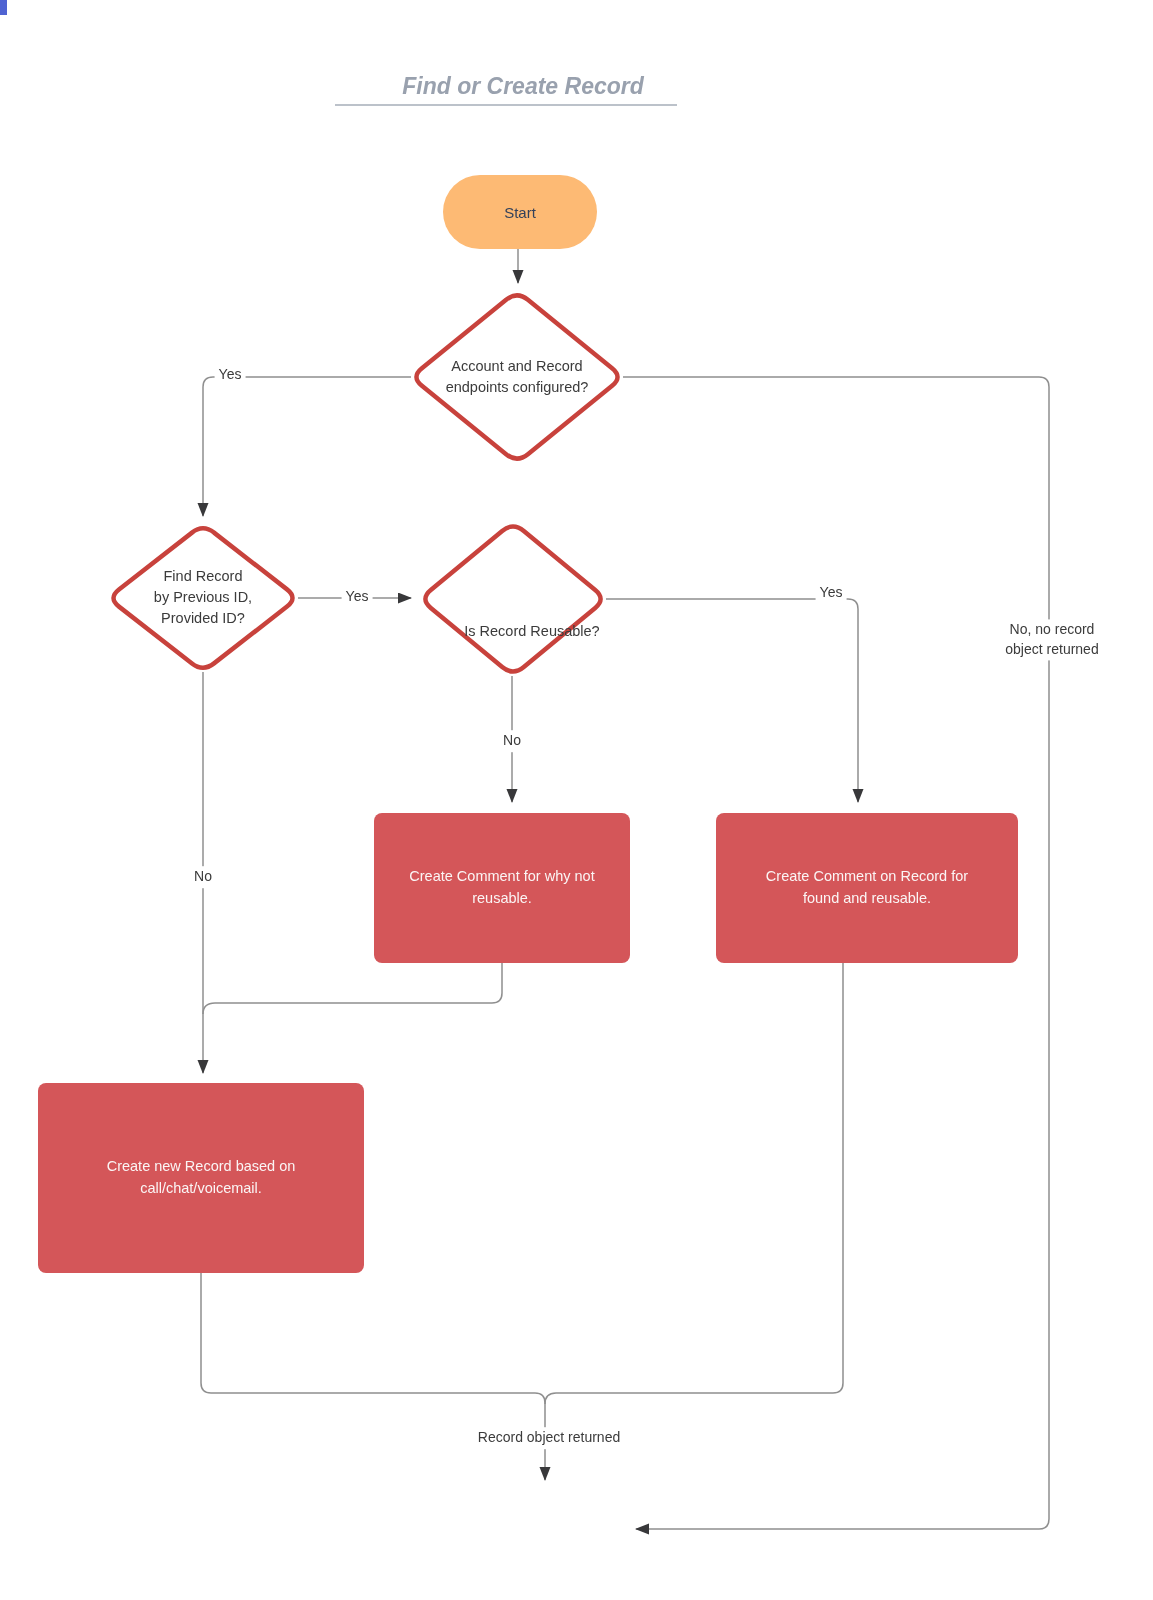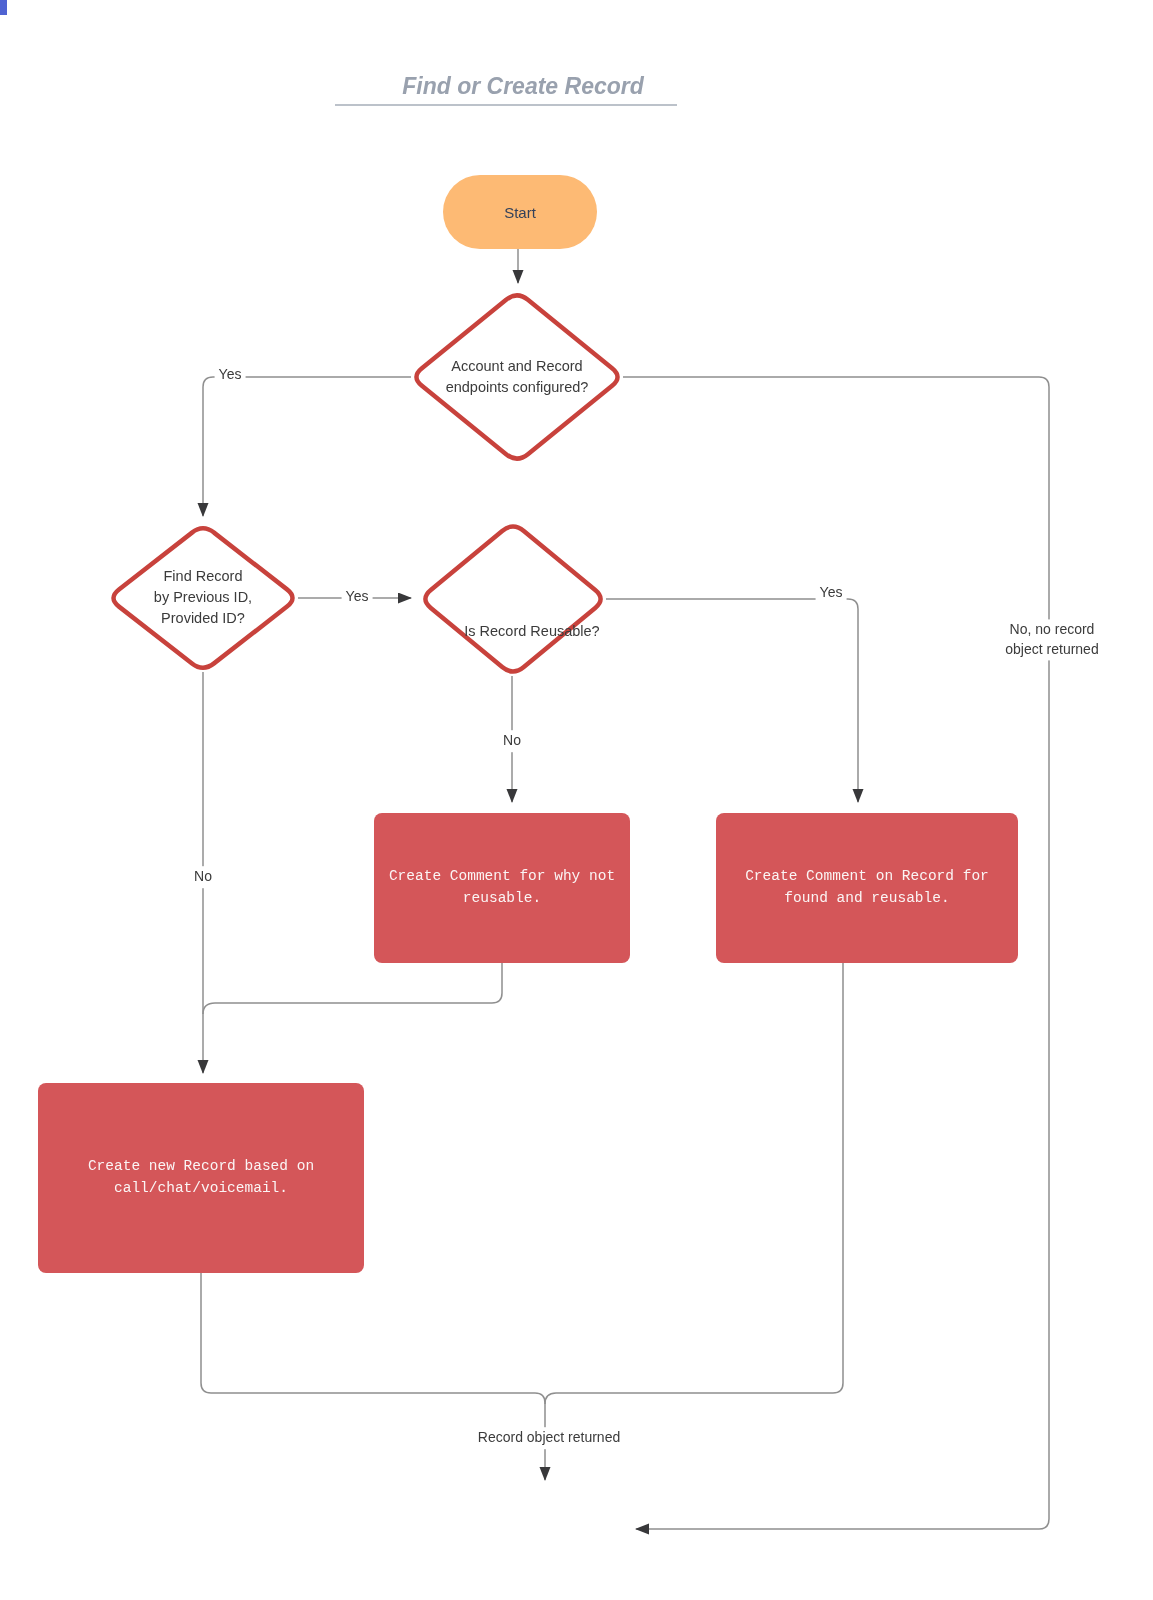--- a/index.html
+++ b/index.html
@@ -16,21 +16,21 @@
   .terminal{background:#fdba74;border-radius:38px;color:#33415a;font-size:15px;}
   .process{background:#d45659;border-radius:8px;color:#fbf5f5;font-size:14.5px;line-height:1.5;}
 
   .dtext{position:absolute;transform:translate(-50%,-50%);text-align:center;
          font-size:14.5px;color:#3b3b3b;line-height:1.45;}
   .dtext div{white-space:nowrap;}
 
   .elabel{position:absolute;transform:translate(-50%,-50%);background:#ffffff;
           font-size:14px;color:#3b3b3b;padding:1px 4px;text-align:center;line-height:1.4;}
   .elabel div{white-space:nowrap;}
-  .nowrap{white-space:nowrap;font-family:Liberation Mono, monospace;}
+  .nowrap{white-space:nowrap;}
 
   .corner-artifact{position:absolute;left:0;top:0;width:7px;height:15px;background:#4f63d2;}
 </style>
 </head>
 <body>
 
 <div class="canvas">
 
   <div class="corner-artifact"></div>
 

